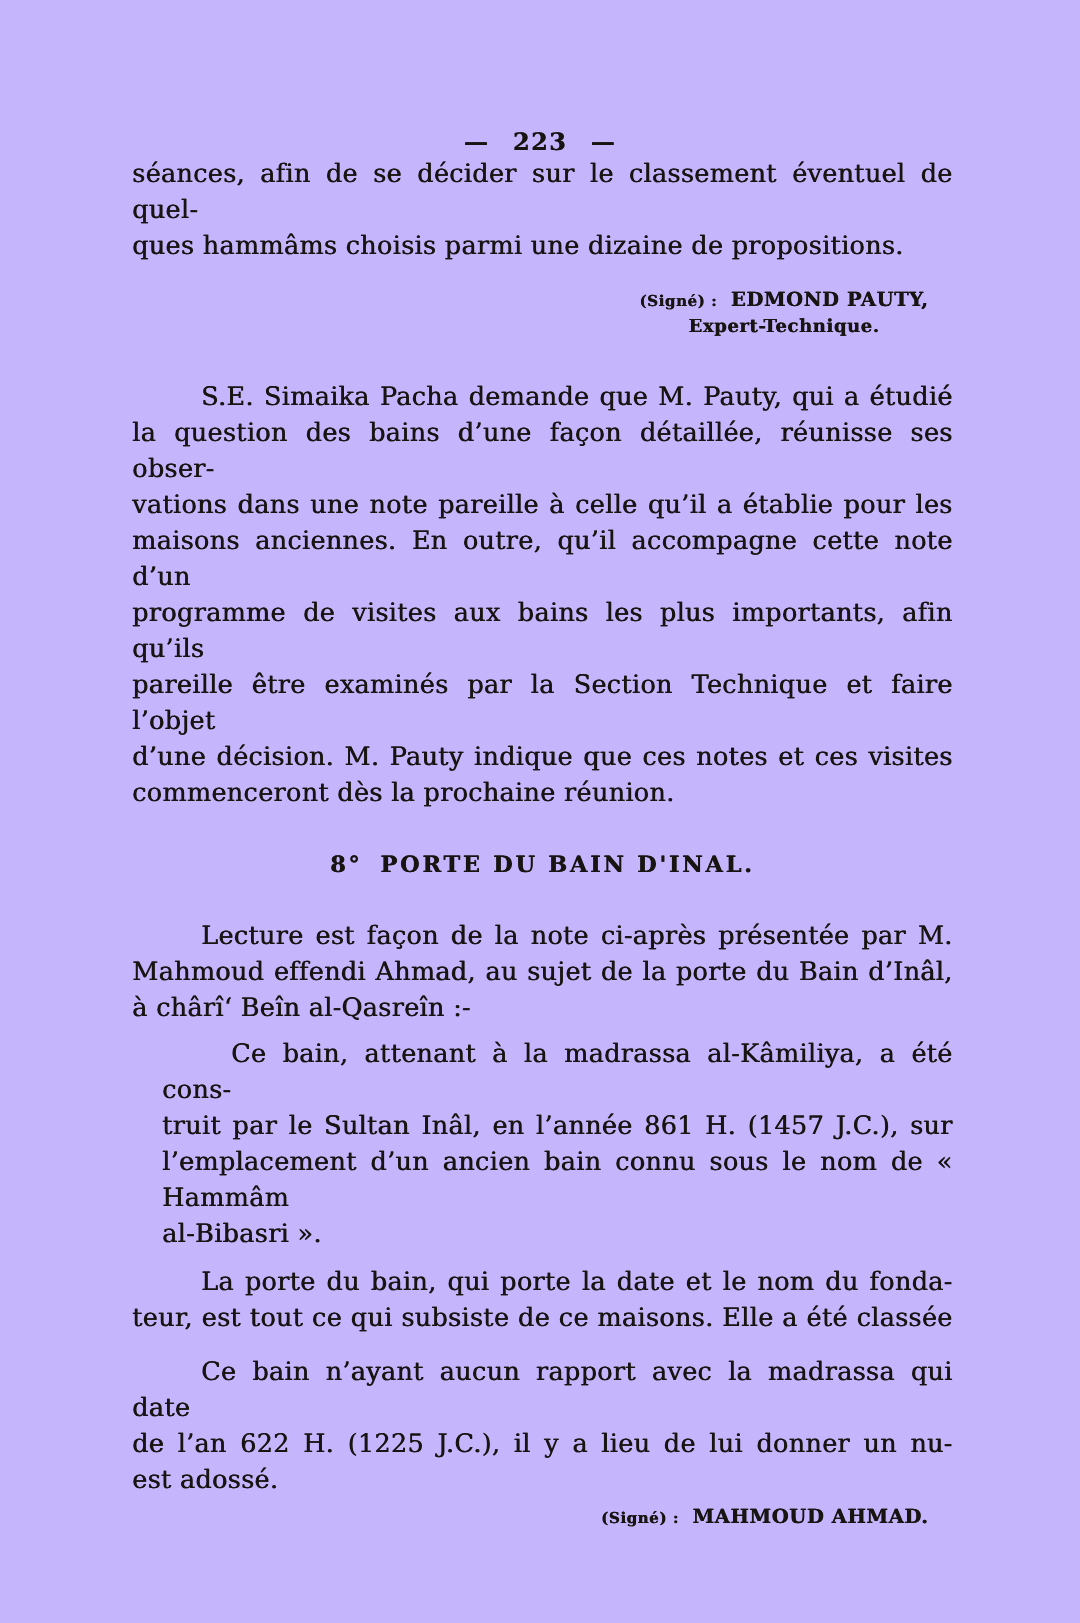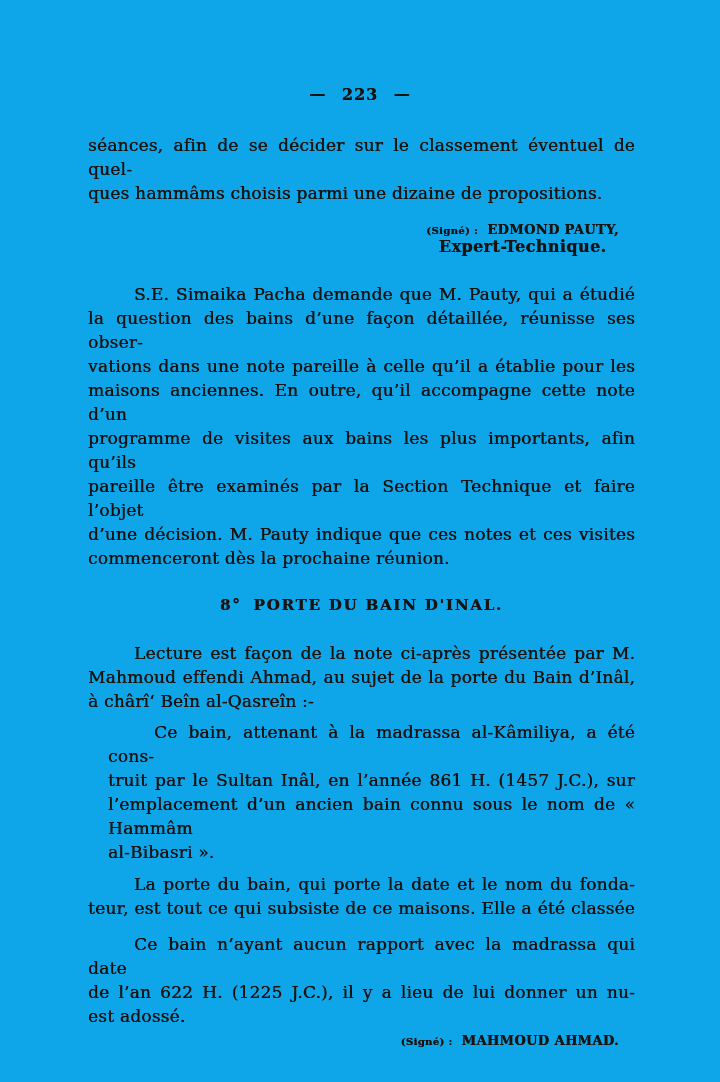--- a/index.html
+++ b/index.html
@@ -1,21 +1,21 @@
 <!DOCTYPE html>
 <html><head>
 <meta charset="utf-8">
 <style>
   * { margin: 0; padding: 0; box-sizing: border-box; }
   html, body { background: #ffffff; }
   .page {
     position: relative;
     width: 720px;
     height: 1082px;
-    background: #0ea5e9;
+    background: #c4b5fd;
     overflow: hidden;
     color: #181411;
     font-family: "DejaVu Serif", "Liberation Serif", serif;
     padding-top: 86px;
   }
   .pagenum {
     text-align: center;
     font-size: 16px;
     font-weight: bold;
     line-height: 18px;
@@ -30,40 +30,40 @@
   }
   .para {
     font-size: 17px;
     line-height: 24px;
     letter-spacing: 0.2px;
     text-shadow: 0.35px 0 currentColor;
   }
   .line { text-align: justify; text-align-last: justify; }
   .line.last { text-align-last: left; }
   .line.first { text-indent: 46px; }
-  .para1 { margin-top: 29px; }
+  .para1 { }
   .sigblock {
     display: flex;
     justify-content: flex-end;
     padding-right: 16px;
   }
   .sig1 { margin-top: 17px; }
   .sig2 { margin-top: 5px; }
   .sig-inner { text-align: center; }
   .sig-line1 {
     font-weight: bold;
     font-size: 13px;
     line-height: 16px;
     letter-spacing: 0.4px;
     text-shadow: 0.3px 0 currentColor;
   }
   .sig-label { margin-right: 9px; font-size: 10px; }
   .sig-role {
     font-weight: bold;
-    font-size: 16px;
+    font-size: 12px;
     line-height: 15px;
     letter-spacing: 0.4px;
     text-shadow: 0.3px 0 currentColor;
   }
   .para2 { margin-top: 28px; }
   .heading {
     margin-top: 26px;
     height: 18px;
     line-height: 18px;
     text-align: center;

